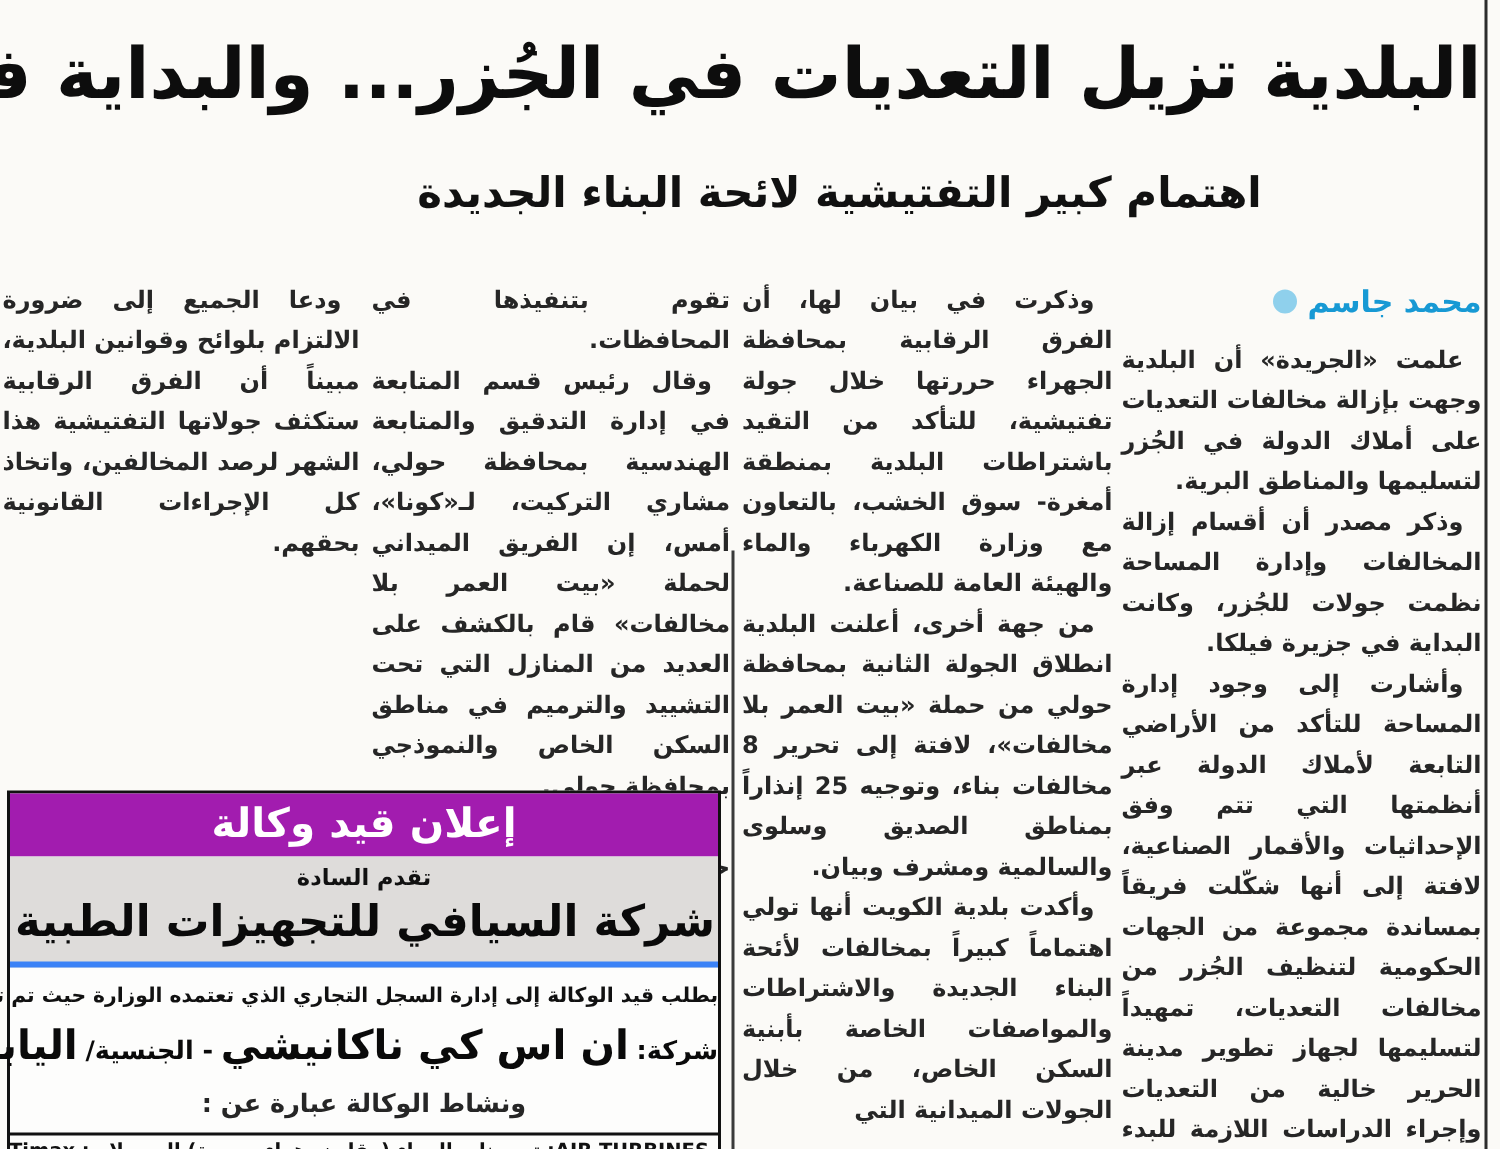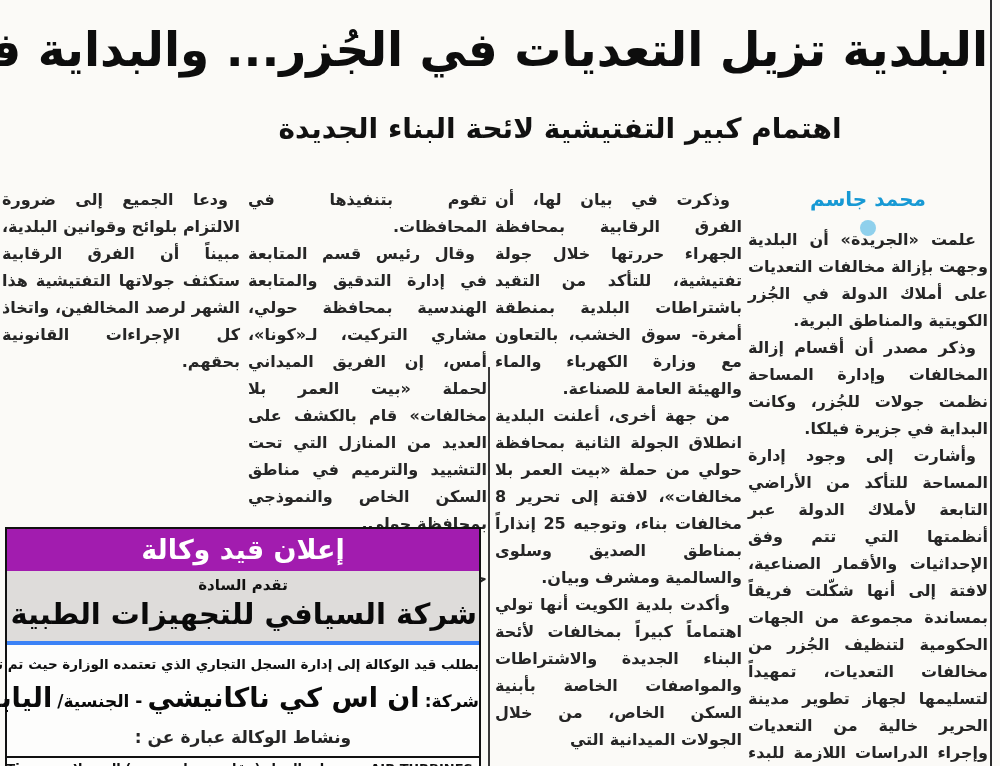--- a/index.html
+++ b/index.html
@@ -26,21 +26,21 @@
 
   .col{position:absolute; top:186px; text-align:justify; font-size:16px; line-height:27px; font-weight:bold;}
   .col p{margin:0; padding:0;}
   .col p.indent{text-indent:12px;}
   .col1{right:12px;  width:240px;}
   .col2{right:258px; width:247px;}
   .col3{right:513px; width:239px;}
   .col4{right:760px; width:238px;}
 
   .byline{
-    display:flex; flex-direction:column; align-items:center; gap:7px;
+    display:flex; flex-direction:row; align-items:center; gap:7px;
     height:30px; margin-bottom:10px; justify-content:flex-start;
   }
   .byline .name{font-size:20px; font-weight:bold; color:#1799d4; white-space:nowrap;}
   .byline .dot{width:16px; height:16px; border-radius:50%; background:#8fd0ec; flex:0 0 auto;}
 
   
   .ad{
     position:absolute; top:527px; left:5px; width:476px; height:300px;
     background:#fdfdfc; border:2px solid #111; box-sizing:border-box;
     text-align:center;
@@ -71,21 +71,21 @@
   <div class="col-sep"></div>
 
   <div class="headline">البلدية تزيل التعديات في الجُزر... والبداية فيلكا</div>
   <div class="subheadline">اهتمام كبير التفتيشية لائحة البناء الجديدة</div>
 
   <div class="col col1">
     <div class="byline">
       <span class="name">محمد جاسم</span>
       <span class="dot"></span>
     </div>
-    <p class="indent">علمت «الجريدة» أن البلدية وجهت بإزالة مخالفات التعديات على أملاك الدولة في الجُزر الكويتية والمناطق البرية.</p>
+    <p class="indent">علمت «الجريدة» أن البلدية وجهت بإزالة مخالفات التعديات على أملاك الدولة في الجُزر لتسليمها والمناطق البرية.</p>
     <p class="indent">وذكر مصدر أن أقسام إزالة المخالفات وإدارة المساحة نظمت جولات للجُزر، وكانت البداية في جزيرة فيلكا.</p>
     <p class="indent">وأشارت إلى وجود إدارة المساحة للتأكد من الأراضي التابعة لأملاك الدولة عبر أنظمتها التي تتم وفق الإحداثيات والأقمار الصناعية، لافتة إلى أنها شكّلت فريقاً بمساندة مجموعة من الجهات الحكومية لتنظيف الجُزر من مخالفات التعديات، تمهيداً لتسليمها لجهاز تطوير مدينة الحرير خالية من التعديات وإجراء الدراسات اللازمة للبدء بتطويرها.</p>
 
   </div>
 
   <div class="col col2">
     <p class="indent">وذكرت في بيان لها، أن الفرق الرقابية بمحافظة الجهراء حررتها خلال جولة تفتيشية، للتأكد من التقيد باشتراطات البلدية بمنطقة أمغرة- سوق الخشب، بالتعاون مع وزارة الكهرباء والماء والهيئة العامة للصناعة.</p>
     <p class="indent">من جهة أخرى، أعلنت البلدية انطلاق الجولة الثانية بمحافظة حولي من حملة «بيت العمر بلا مخالفات»، لافتة إلى تحرير 8 مخالفات بناء، وتوجيه 25 إنذاراً بمناطق الصديق وسلوى والسالمية ومشرف وبيان.</p>
     <p class="indent">وأكدت بلدية الكويت أنها تولي اهتماماً كبيراً بمخالفات لأئحة البناء الجديدة والاشتراطات والمواصفات الخاصة بأبنية السكن الخاص، من خلال الجولات الميدانية التي</p>
   </div>

